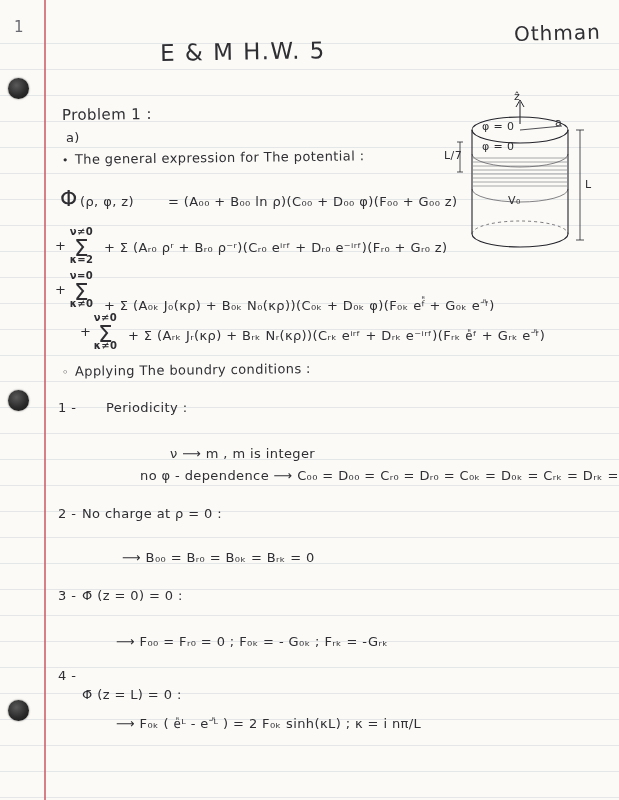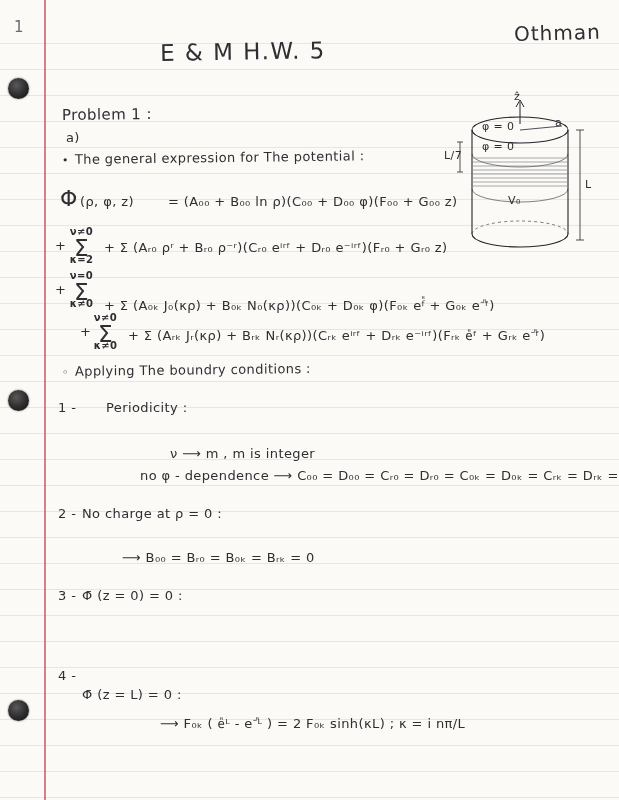--- a/index.html
+++ b/index.html
@@ -193,24 +193,25 @@
   <div class="hw md" style="left:82px; top:400px;margin-left:24px;">Periodicity :</div>
   <div class="hw md" style="left:170px; top:446px;">ν ⟶ m , m is integer</div>
   <div class="hw md" style="left:140px; top:468px;">no φ - dependence ⟶ C₀₀ = D₀₀ = Cᵣ₀ = Dᵣ₀ = C₀ₖ = D₀ₖ = Cᵣₖ = Dᵣₖ = 0</div>
 
   <div class="hw md" style="left:58px; top:506px;">2 -</div>
   <div class="hw md" style="left:82px; top:506px;">No charge at ρ = 0 :</div>
   <div class="hw md" style="left:116px; top:550px;margin-left:6px;">⟶  B₀₀ = Bᵣ₀ = B₀ₖ = Bᵣₖ = 0</div>
 
   <div class="hw md" style="left:58px; top:588px;">3 -</div>
   <div class="hw md" style="left:82px; top:588px;">Φ̄ (z = 0) = 0 :</div>
+  <div class="hw md" style="left:116px; top:634px;">⟶  F₀₀ = Fᵣ₀ = 0   ;   F₀ₖ = - G₀ₖ   ;   Fᵣₖ = -Gᵣₖ</div>
 
   <div class="hw md" style="left:58px; top:668px;">4 -</div>
   <div class="hw md" style="left:82px; top:668px;margin-top:19px;">Φ̄ (z = L) = 0 :</div>
-  <div class="hw md" style="left:116px; top:714px;margin-left:44px;">⟶  F₀ₖ ( eᷢᴸ - e⁻ᷢᴸ ) = 2 F₀ₖ sinh(κL)   ;   κ = i nπ/L</div>
+  <div class="hw md" style="left:116px; top:714px;">⟶  F₀ₖ ( eᷢᴸ - e⁻ᷢᴸ ) = 2 F₀ₖ sinh(κL)   ;   κ = i nπ/L</div>
 
   <div id="figure">
     <svg width="150" height="180" viewBox="0 0 150 180">
 
       <line x1="68" y1="30" x2="68" y2="8" stroke="#23232b" stroke-width="1"></line>
       <path d="M64 13 L68 6 L72 13" fill="none" stroke="#23232b" stroke-width="1"></path>
 
       <ellipse cx="68" cy="36" rx="48" ry="13" fill="none" stroke="#23232b" stroke-width="1.1"></ellipse>
 
       <line x1="20" y1="36" x2="20" y2="140" stroke="#23232b" stroke-width="1.1"></line>

